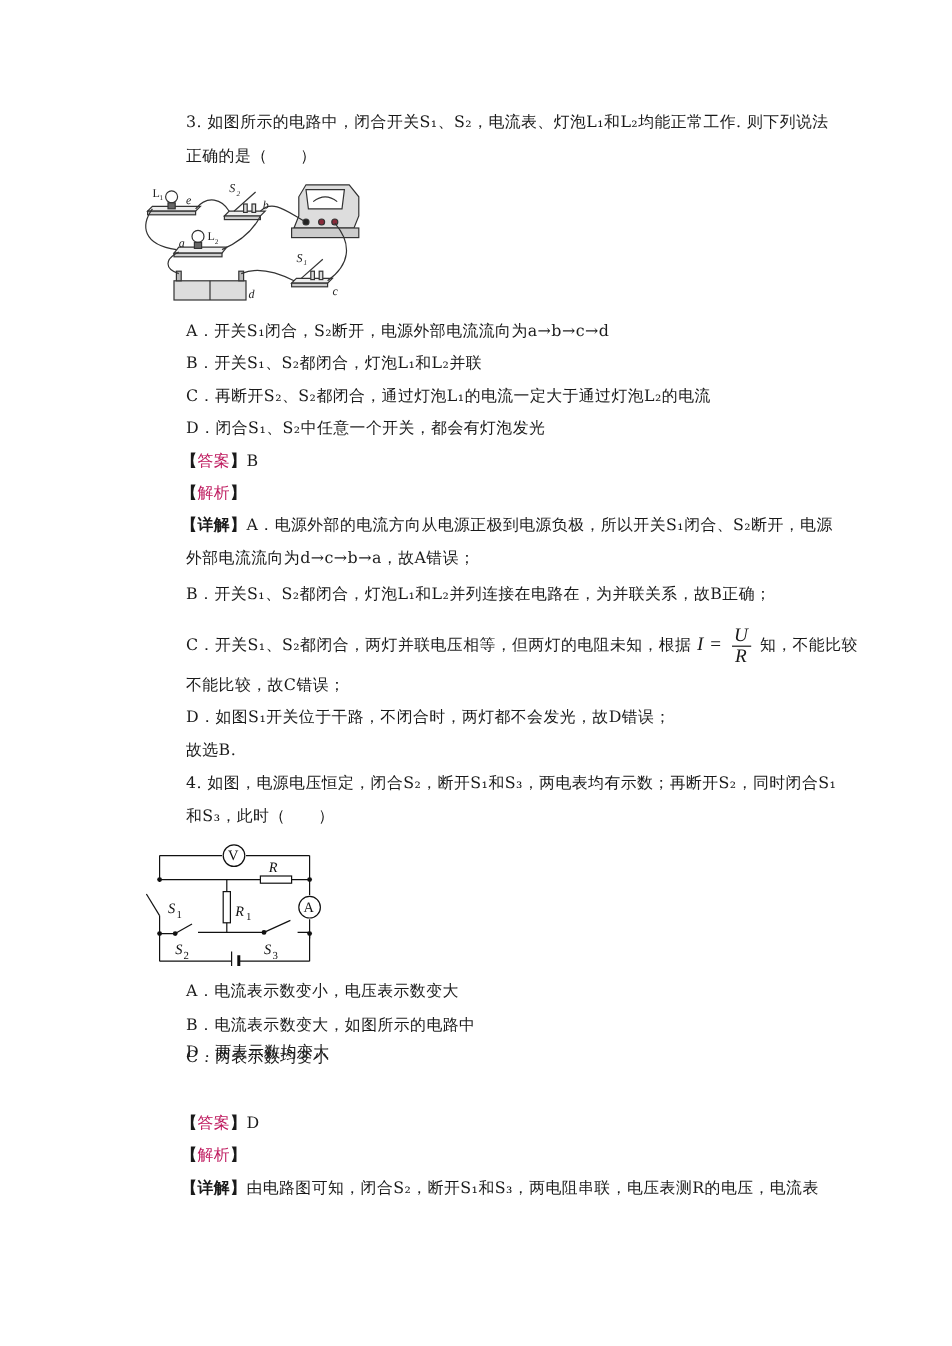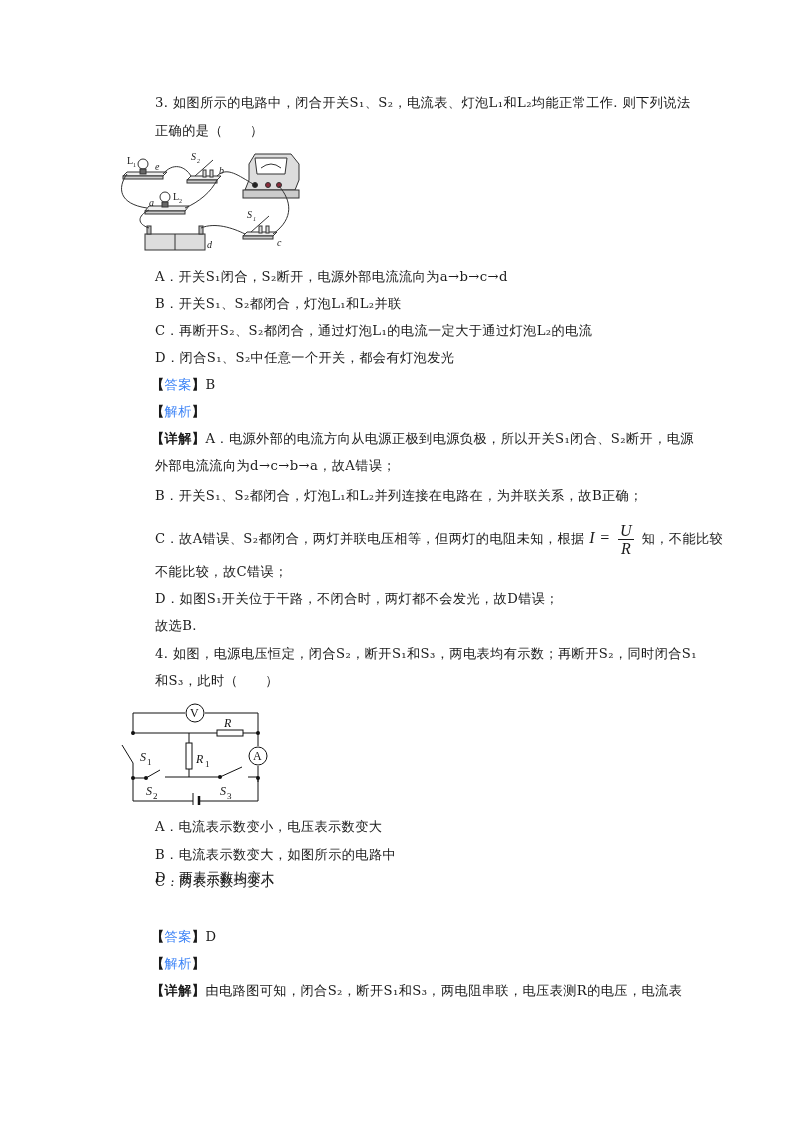--- a/index.html
+++ b/index.html
@@ -7,21 +7,21 @@
     width: 793px; height: 1122px; position: relative; overflow: hidden;
     font-family: "DejaVu Serif", "Liberation Serif", serif;
     color: #1a1a1a;
   }
   .line {
     position: absolute; left: 119px;
     font-size: 13.2px; line-height: 18px; white-space: nowrap;
     letter-spacing: 0.4px;
     margin-left: 36px;
   }
-  .tag-blue { color: #3b82f6; }
+  .tag-blue { color: #be185d; }
   .tag-bracket { color: #1a1a1a; font-weight: bold; }
   .frac {
     display: inline-block; vertical-align: middle; text-align: center;
     font-family: "Liberation Serif", serif; font-style: italic; font-size: 16px;
     line-height: 17px; margin: 0 3px;
   }
   .frac .num { display: block; border-bottom: 1px solid #1a1a1a; padding: 0 2px; }
   .frac .den { display: block; }
   .italic-var { font-family: "Liberation Serif", serif; font-style: italic; font-size: 16px; }
   .figure { position: absolute; }
@@ -105,21 +105,21 @@
 </div>
 <div class="line" style="top:403px;left:115px">
   <span class="tag-bracket">【</span><span class="tag-blue">解析</span><span class="tag-bracket">】</span>
 </div>
 <div class="line" style="top:430px;left:115px">
   <span class="tag-bracket">【</span><span style="font-weight:bold">详解</span><span class="tag-bracket">】</span><span>A．电源外部的电流方向从电源正极到电源负极，所以开关S₁闭合、S₂断开，电源</span>
 </div>
 <div class="line" style="top:457px">外部电流流向为d→c→b→a，故A错误；</div>
 <div class="line" style="top:487px">B．开关S₁、S₂都闭合，灯泡L₁和L₂并列连接在电路在，为并联关系，故B正确；</div>
 <div class="line" style="top:518px;line-height:40px">
-  <span>C．故A错误、S₂都闭合，两灯并联电压相等，但两灯的电阻未知，根据</span>
+  <span>C．开关S₁、S₂都闭合，两灯并联电压相等，但两灯的电阻未知，根据</span>
   <span class="italic-var">I =</span>
   <span class="frac">
     <span class="num">U</span>
     <span class="den">R</span>
   </span>
   <span>知，不能比较</span>
 </div>
 <div class="line" style="top:563px">不能比较，故C错误；</div>
 <div class="line" style="top:590px">D．如图S₁开关位于干路，不闭合时，两灯都不会发光，故D错误；</div>
 <div class="line" style="top:617px">故选B.</div>

